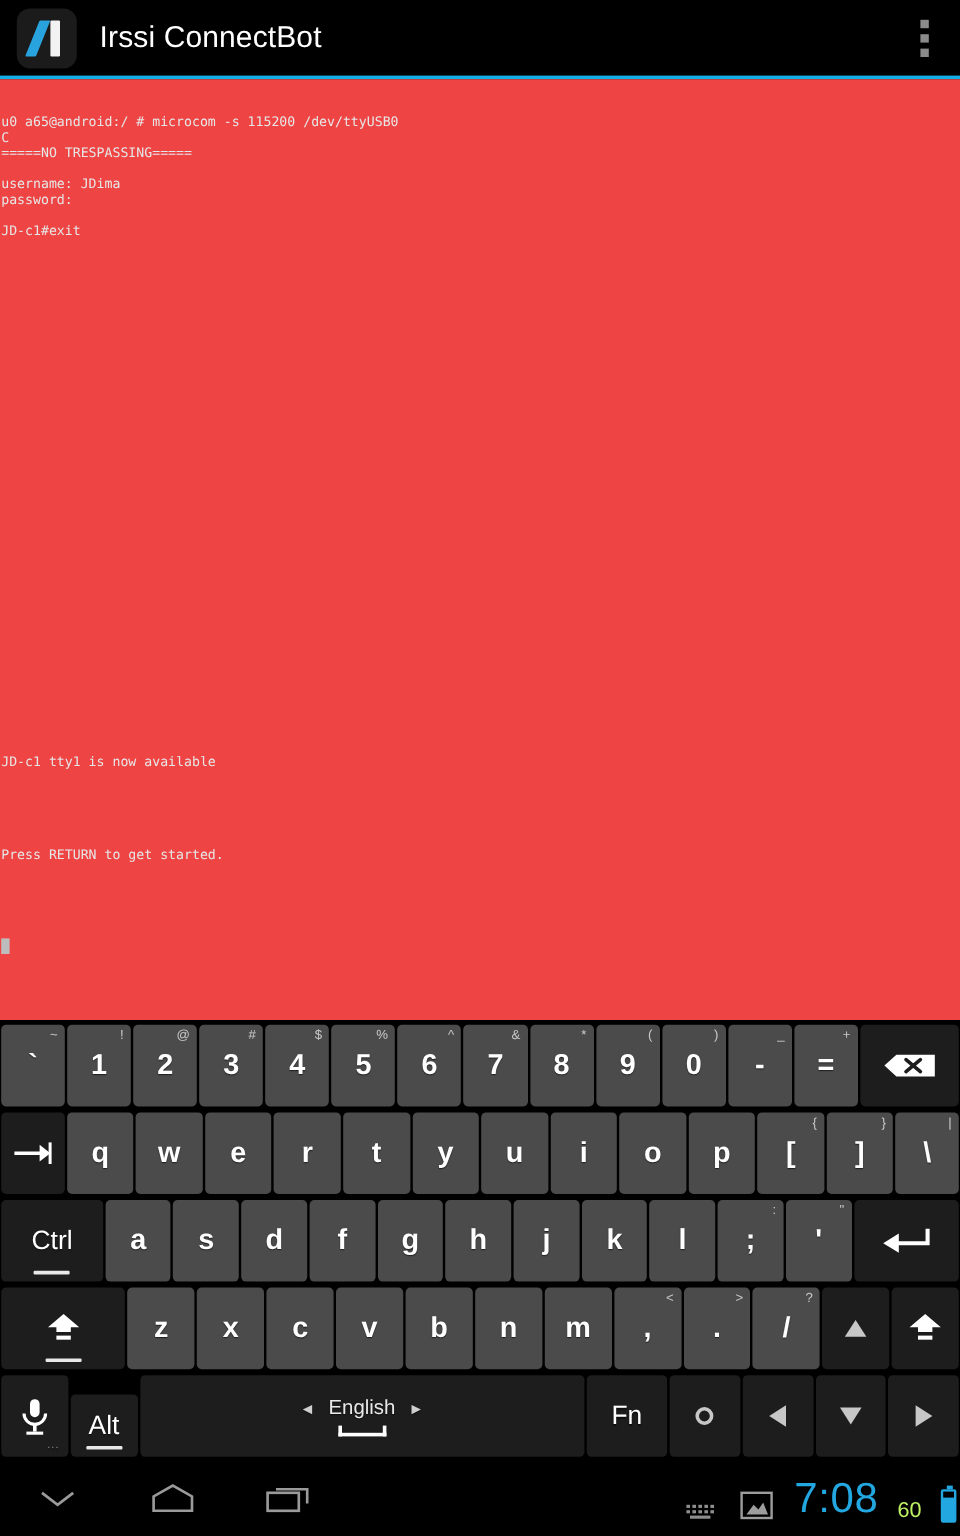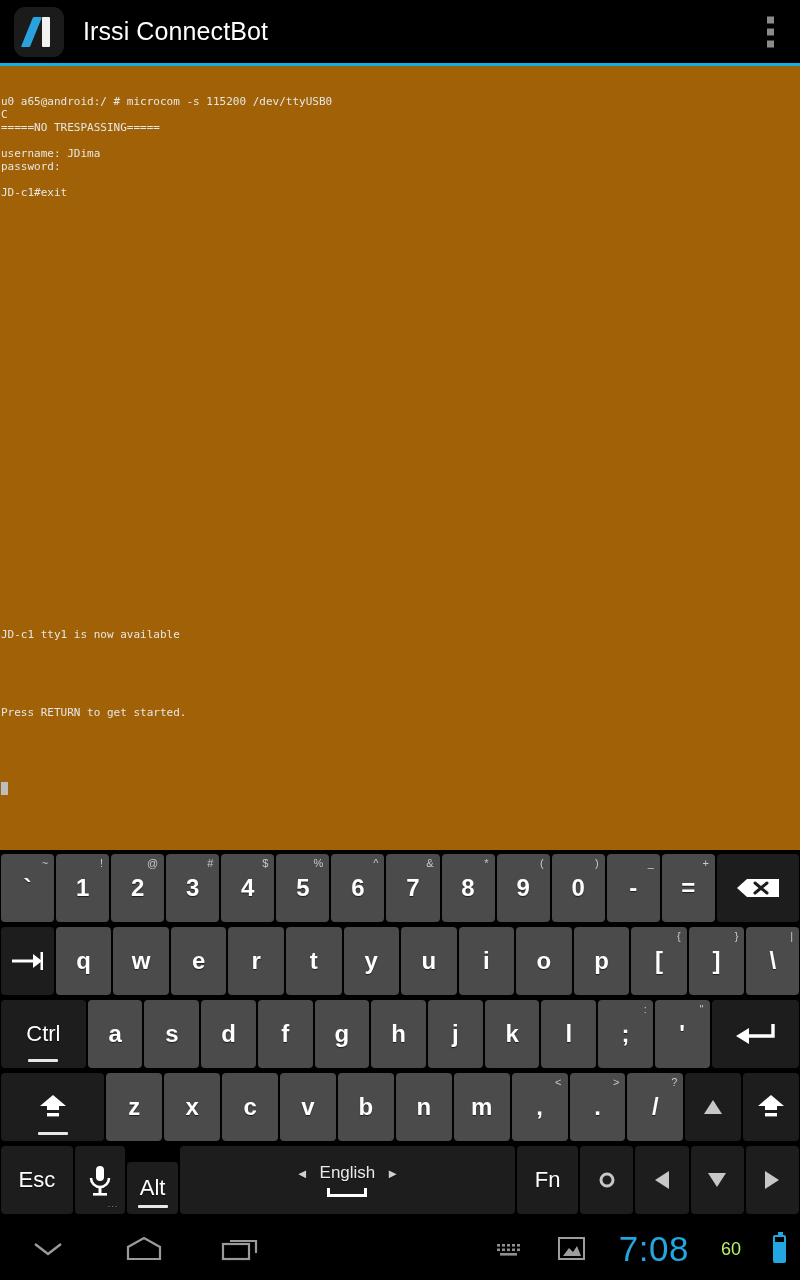--- a/index.html
+++ b/index.html
@@ -34,21 +34,21 @@
   }
   .overflow {
     position:absolute; right:26px; top:50%; transform:translateY(-50%);
     display:flex; flex-direction:column; gap:5px; cursor:pointer;
   }
   .overflow i { display:block; width:7px; height:7px; background:#8a8a8a; }
 
   
   .terminal {
     position:absolute; top:66px; left:0; width:800px; height:784px;
-    background:#a16207; color:#e6e6e6;
+    background:#ef4444; color:#e6e6e6;
     font-family:"DejaVu Sans Mono","Liberation Mono", monospace;
     font-size:11px; line-height:13px;
     padding:3px 0 0 1px; white-space:pre; overflow:hidden;
   }
   .cursor {
     position:absolute; left:1px; top:716px;
     width:7px; height:13px; background:#bdbdbd;
   }
 
   
@@ -107,22 +107,22 @@
     border-left:3px solid #fff; border-right:3px solid #fff; border-bottom:3px solid #fff;
   }
 
   
   .navbar {
     position:absolute; bottom:0; left:0; width:800px; height:62px;
     background:#000; display:flex; align-items:center;
   }
   .navbtn { width:96px; display:flex; align-items:center; justify-content:center; cursor:pointer; }
   .status {
-    position:absolute; right:14px; top:50%; transform:translateY(-50%);
-    display:flex; align-items:center; gap:32px;
+    position:absolute; right:3px; top:50%; transform:translateY(-50%);
+    display:flex; align-items:flex-end; gap:16px;
   }
   .clock { color:#22a7e0; font-size:35px; font-weight:normal; letter-spacing:.5px; }
   .batt-num { color:#bef264; font-size:18px; }
   .batt {
     width:13px; height:28px; border:2px solid #22a7e0; border-radius:2px;
     position:relative; background:#22a7e0;
   }
   .batt:before {
     content:""; position:absolute; top:-5px; left:3px; width:5px; height:3px; background:#22a7e0;
   }
@@ -357,23 +357,20 @@
           </svg>
         </div>
         <div class="key dark w-shr">
           <svg width="36" height="30" viewBox="0 0 36 30">
             <polygon points="18,3 31,14 24,14 24,18 12,18 12,14 5,14" fill="#fff"></polygon>
             <rect x="12" y="21" width="12" height="3.4" fill="#fff"></rect>
           </svg>
         </div>
       </div>
       <div class="krow">
-        <div class="key dark w-esc lbl">
-          <span>Esc</span>
-        </div>
         <div class="key dark w-mic">
           <svg width="26" height="34" viewBox="0 0 26 34">
             <rect x="9" y="3" width="8" height="15" rx="4" fill="#fff"></rect>
             <path d="M4 15 a9 9 0 0 0 18 0" stroke="#fff" stroke-width="2.6" fill="none"></path>
             <rect x="11.5" y="24" width="3" height="6" fill="#fff"></rect>
             <rect x="6" y="30" width="14" height="2.6" fill="#fff"></rect>
           </svg>
           <span class="dots">...</span>
         </div>
         <div class="key dark w-alt lbl">

